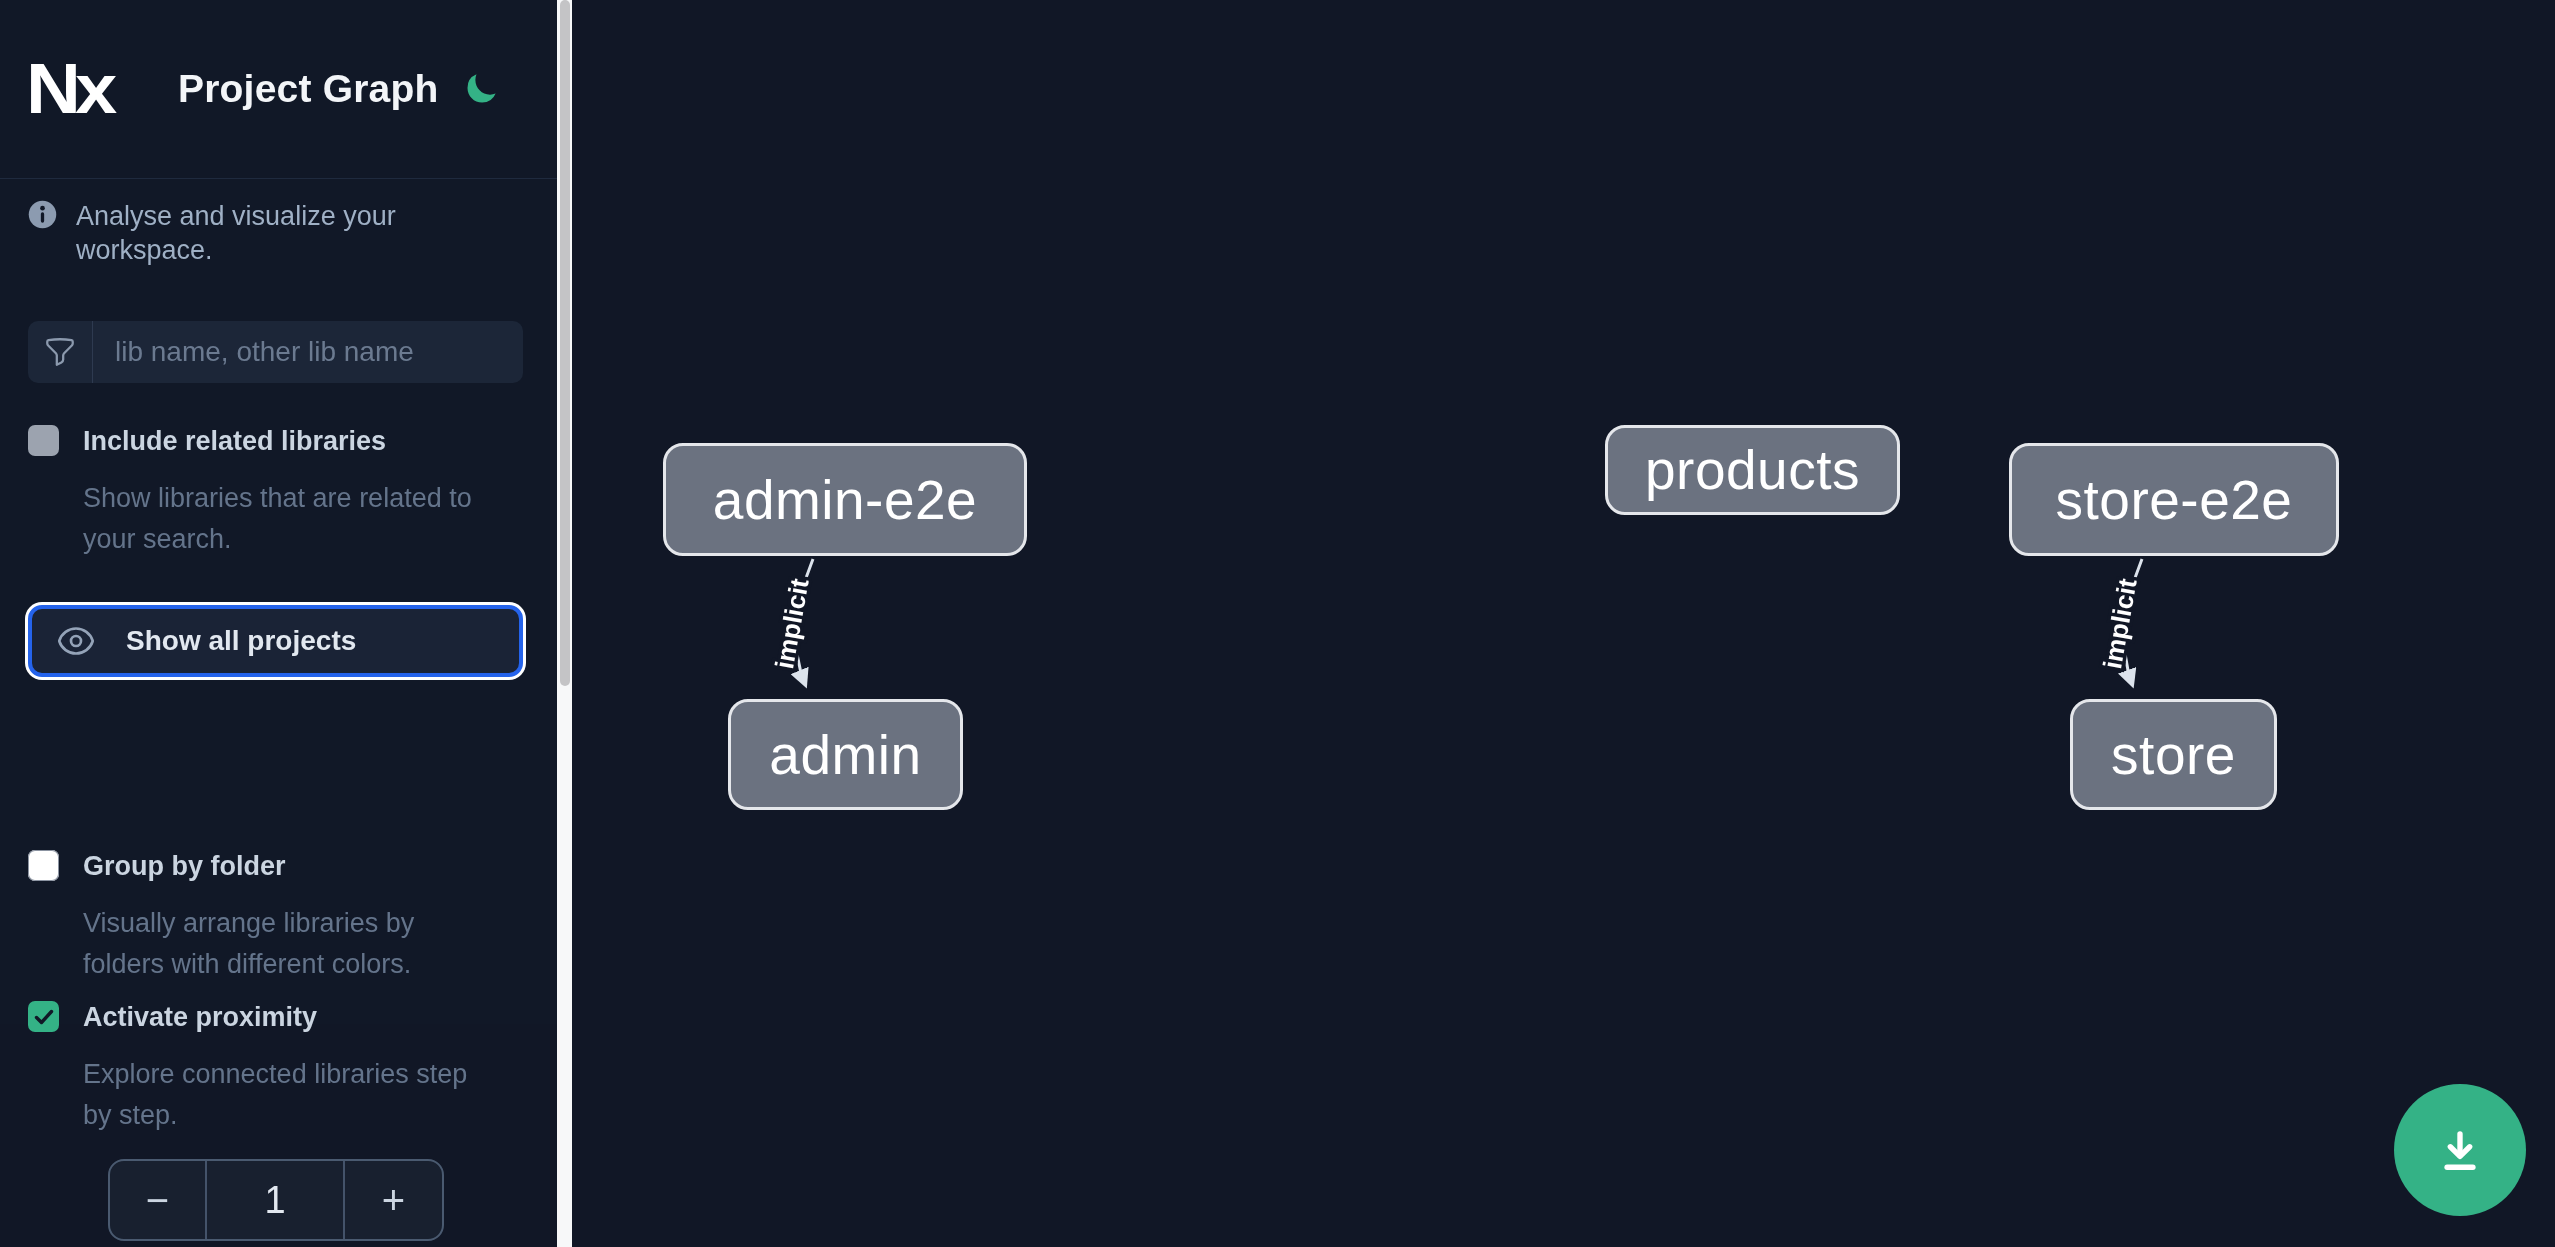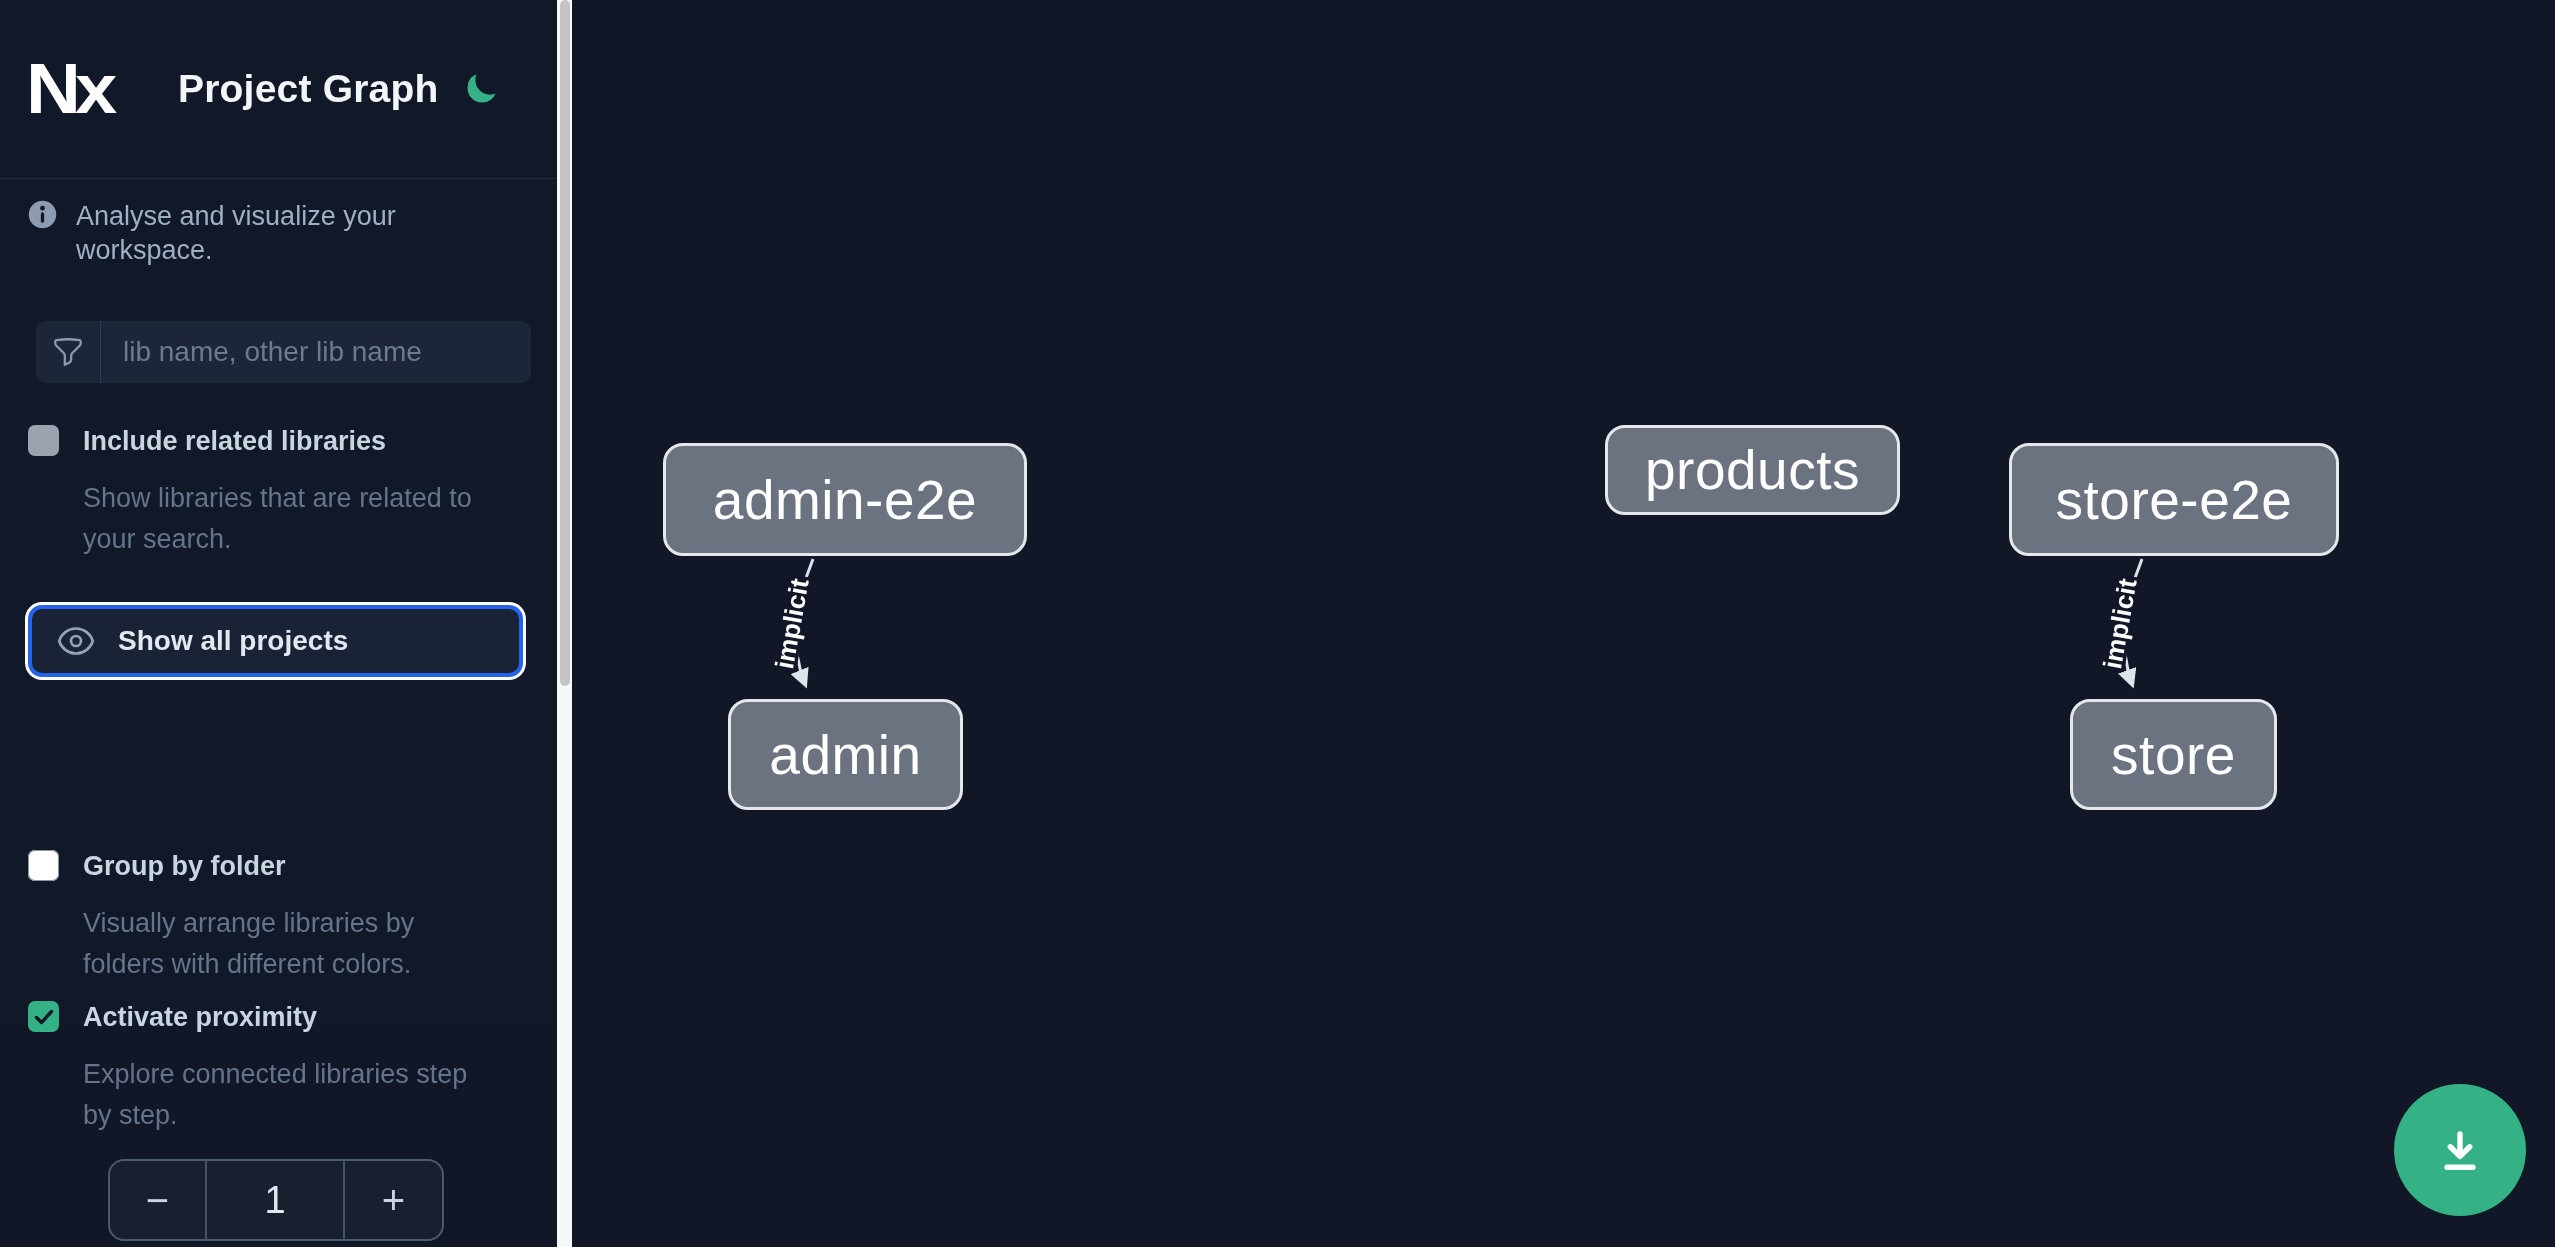--- a/index.html
+++ b/index.html
@@ -18,35 +18,35 @@
   .sidebar{position:absolute;left:0;top:0;width:557px;height:1024px;background:var(--sidebar-bg);}
   .sb-header{position:absolute;left:0;top:0;width:557px;height:179px;display:flex;align-items:center;border-bottom:1px solid #1f2a3e;}
   .logo{margin-left:26px;width:100px;font-size:76px;font-weight:900;color:#ffffff;letter-spacing:-6px;line-height:1;transform:scaleY(.92);}
   .title{margin-left:52px;font-size:39px;font-weight:700;color:#f3f5f8;letter-spacing:.2px;}
   .theme-toggle{margin-left:auto;margin-right:56px;background:none;border:none;cursor:pointer;width:40px;height:40px;display:flex;align-items:center;justify-content:center;}
 
   .intro{position:absolute;left:26px;top:198px;width:505px;display:flex;align-items:flex-start;gap:17px;}
   .intro-text{font-size:27px;color:#9fb0c5;line-height:34px;padding-top:1px;}
   .info-badge{flex:0 0 auto;width:33px;height:33px;}
 
-  .search{position:absolute;left:28px;top:321px;width:495px;height:62px;background:var(--panel);border-radius:10px;display:flex;align-items:stretch;overflow:hidden;margin-left:8px;}
+  .search{position:absolute;left:28px;top:321px;width:495px;height:62px;background:var(--panel);border-radius:10px;display:flex;align-items:stretch;overflow:hidden;}
   .search .icon-cell{flex:0 0 65px;display:flex;align-items:center;justify-content:center;border-right:1px solid #2e3a50;}
   .search input{flex:1;background:transparent;border:none;outline:none;padding:0 22px;font-size:28px;color:var(--bright);font-family:"Liberation Sans",sans-serif;}
   .search input::placeholder{color:#6b7a90;opacity:1;}
 
   .option{position:absolute;left:28px;width:470px;}
   .option .cb{position:absolute;left:0;top:5px;width:31px;height:31px;border-radius:7px;display:flex;align-items:center;justify-content:center;cursor:pointer;}
   .cb.gray{background:#9ca3af;}
   .cb.white{background:#ffffff;box-shadow:0 0 0 1px #8b93a1 inset;}
   .cb.green{background:var(--accent);}
   .option .opt-text{margin-left:55px;width:410px;}
   .opt-label{font-size:27px;font-weight:700;color:var(--label);line-height:42px;}
   .opt-desc{font-size:27px;color:var(--muted);line-height:41px;margin-top:16px;}
 
-  .sb-btn{position:absolute;left:28px;width:495px;height:72px;border-radius:14px;display:flex;align-items:center;gap:22px;padding-left:24px;cursor:pointer;background:#141d2e;border:2px solid var(--border-soft);color:var(--bright);font-size:28px;font-weight:600;font-family:"Liberation Sans",sans-serif;}
+  .sb-btn{position:absolute;left:28px;width:495px;height:72px;border-radius:14px;display:flex;align-items:center;gap:30px;padding-left:24px;cursor:pointer;background:#141d2e;border:2px solid var(--border-soft);color:var(--bright);font-size:28px;font-weight:600;font-family:"Liberation Sans",sans-serif;}
   .sb-btn.focused{background:#1a2336;border:4px solid var(--focus);box-shadow:0 0 0 3px #ffffff;}
   .sb-btn .btn-icon{flex:0 0 40px;height:40px;display:flex;align-items:center;justify-content:center;}
 
   .stepper{position:absolute;left:108px;top:1159px;width:336px;height:82px;border:2px solid #4a5a70;border-radius:16px;display:flex;background:#18202f;overflow:hidden;}
   .step-btn{flex:0 0 97px;display:flex;align-items:center;justify-content:center;background:transparent;border:none;color:#cbd5e1;font-size:40px;cursor:pointer;font-family:"Liberation Sans",sans-serif;}
   .step-btn.dec{border-right:2px solid #44536a;}
   .step-value{flex:1;display:flex;align-items:center;justify-content:center;color:#e2e8f0;font-size:38px;border-right:2px solid #44536a;}
 
   
   .sb-scrollbar{position:absolute;left:557px;top:0;width:15px;height:1247px;background:#f7f8f9;cursor:pointer;}

